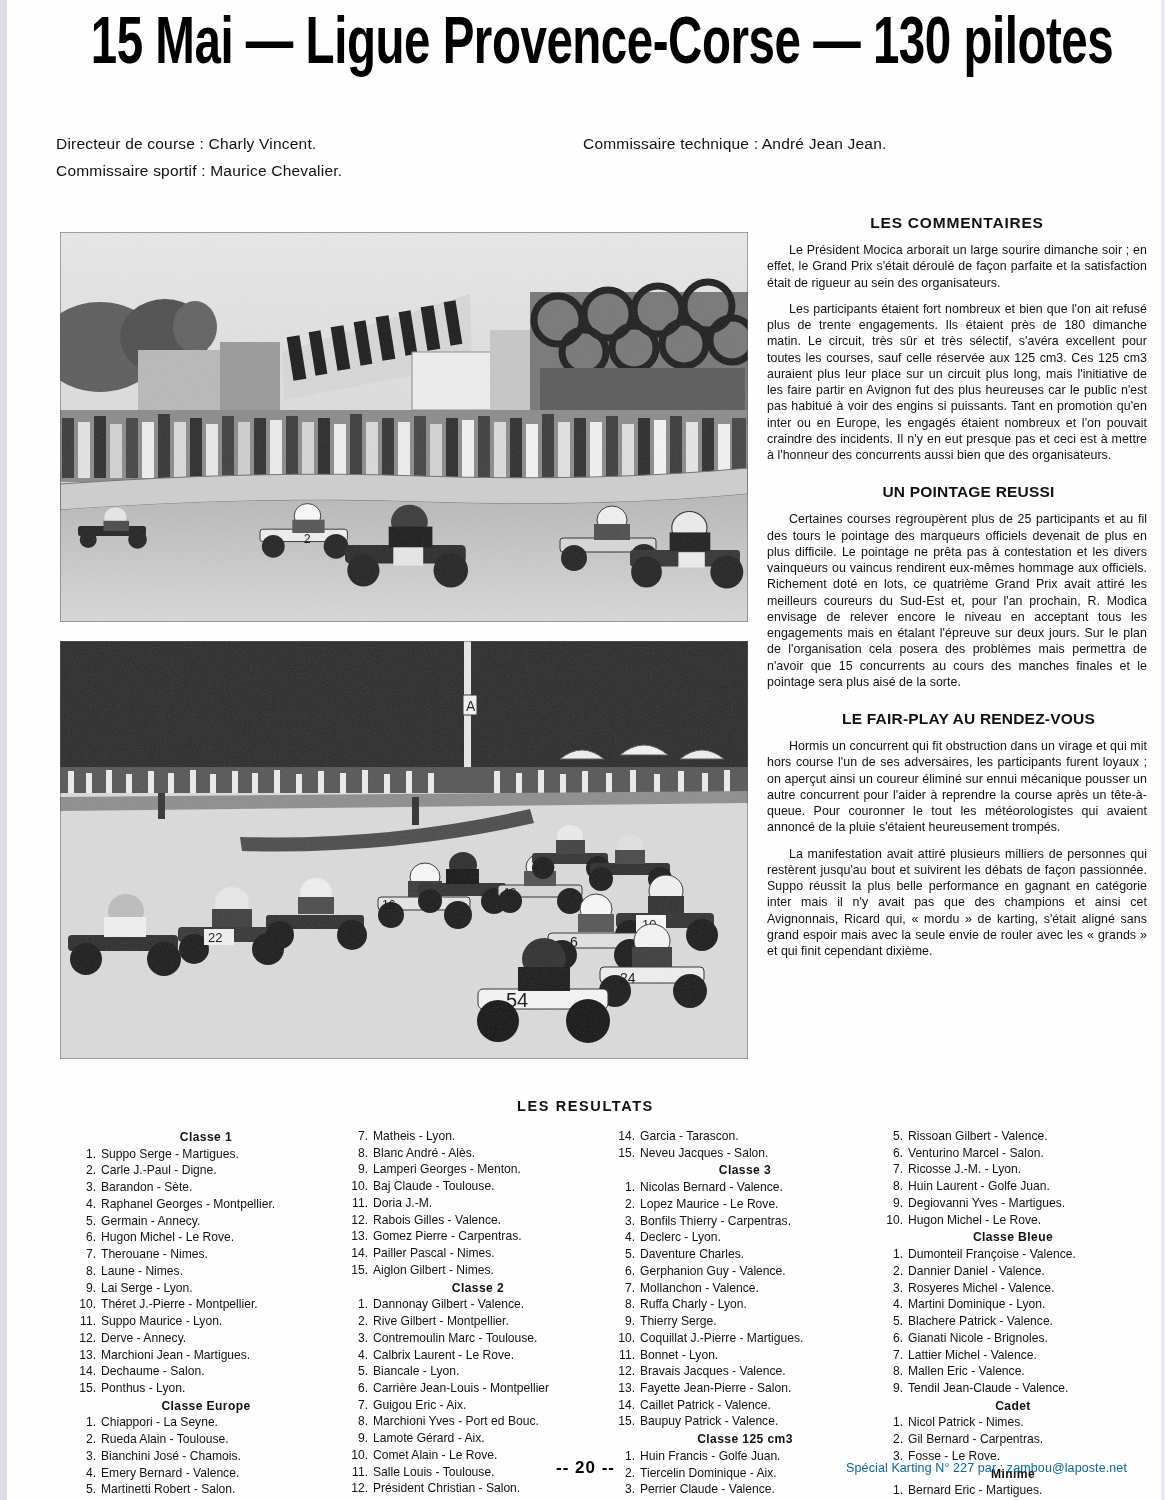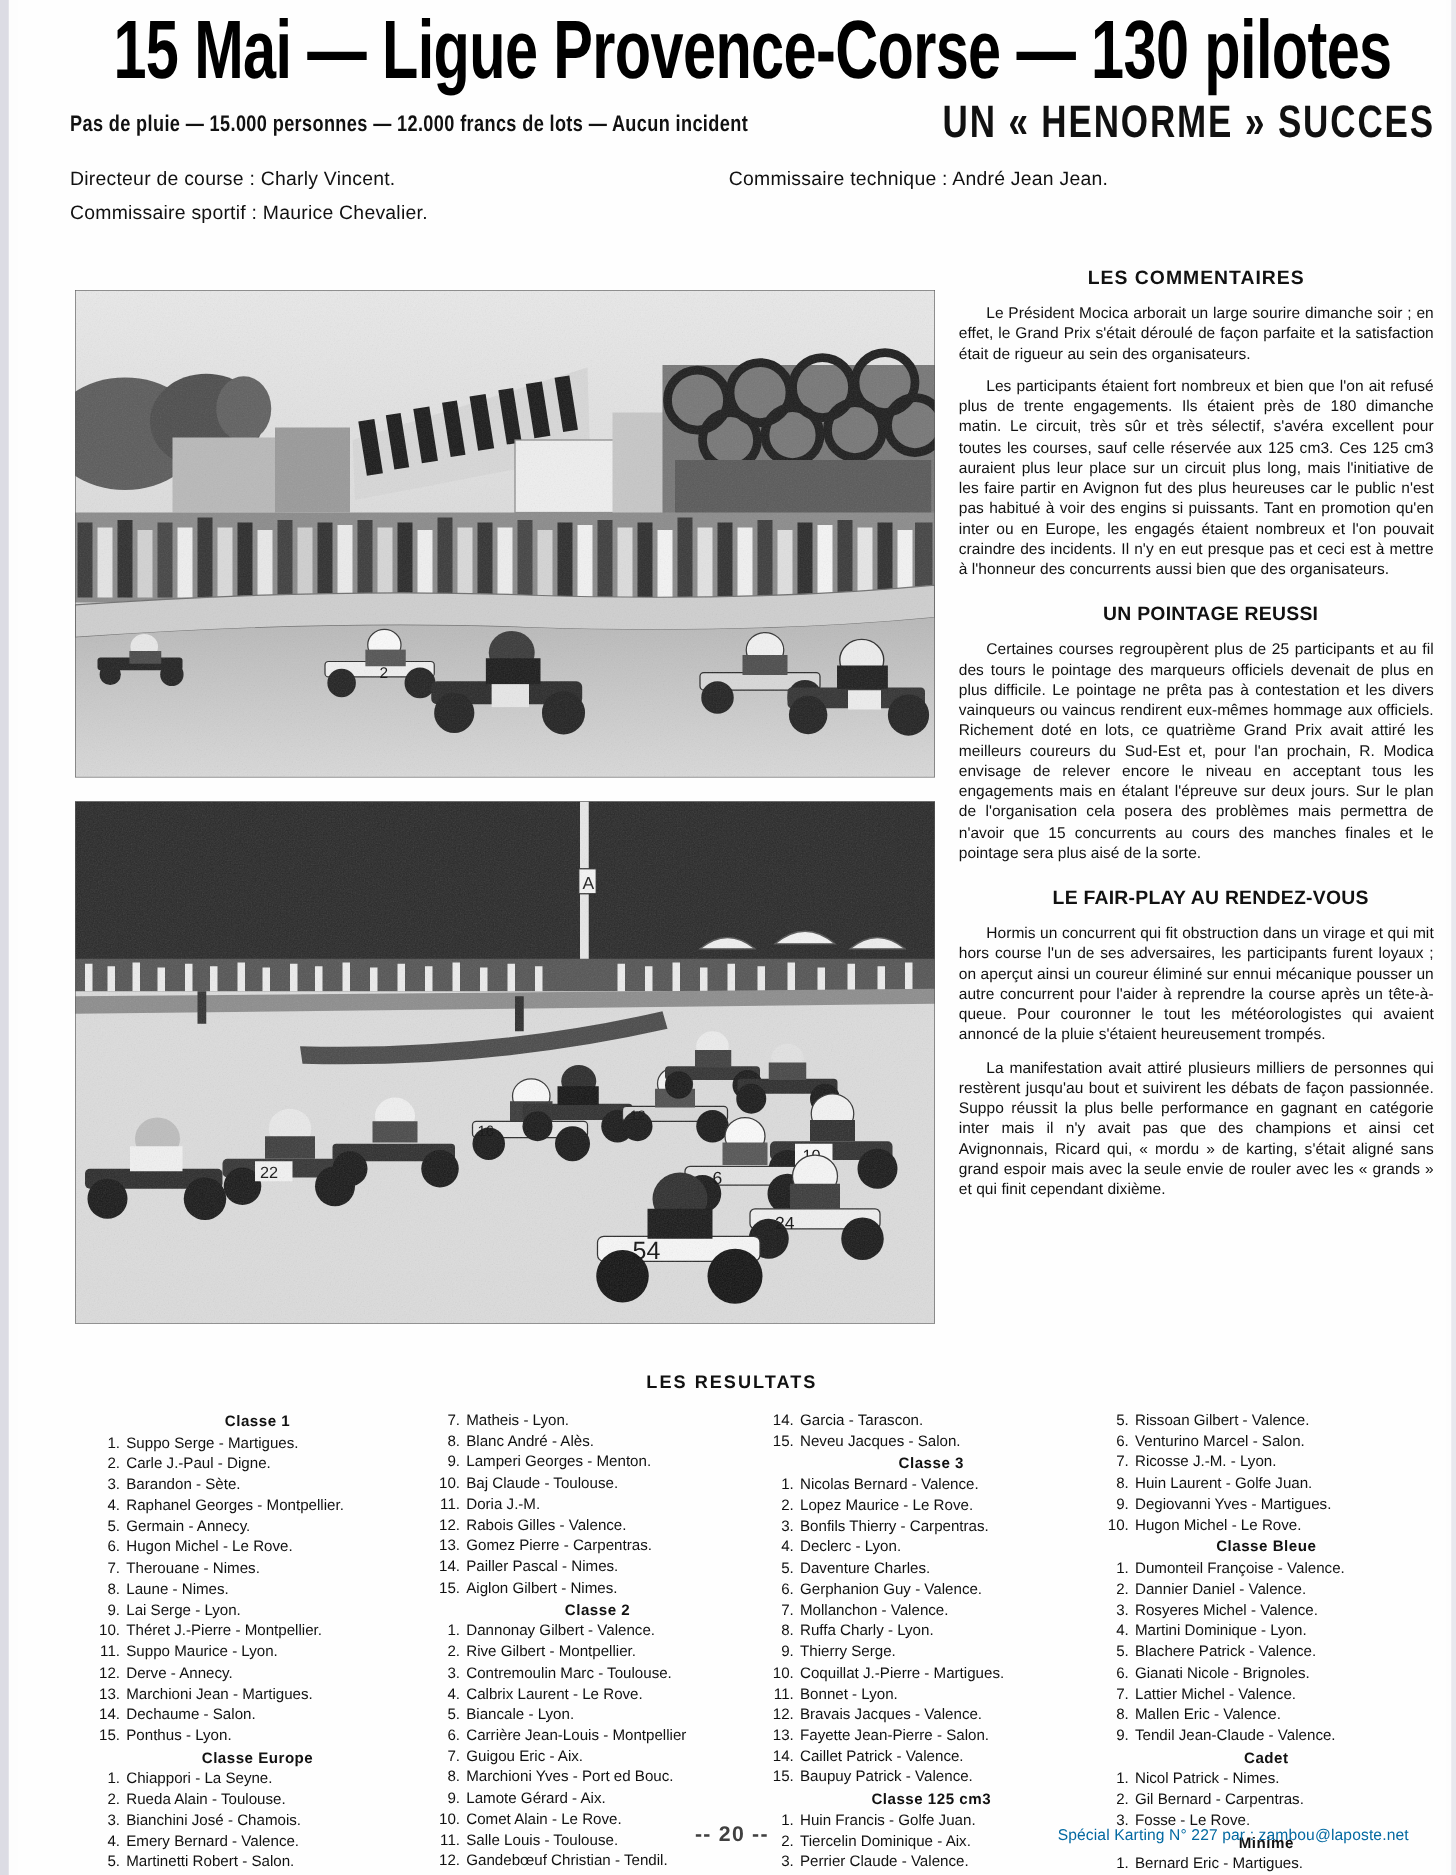--- a/index.html
+++ b/index.html
@@ -124,24 +124,20 @@
   }
 </style>
 </head>
 <body>
 
 <div class="page">
 <div class="sheet">
 
   <div class="masthead">
     <div class="headline">15 Mai — Ligue Provence-Corse — 130 pilotes</div>
-    <div class="subline-row">
-      <div class="subline">Pas de pluie — 15.000 personnes — 12.000 francs de lots — Aucun incident</div>
-      <div class="henorme">UN « HENORME » SUCCES</div>
-    </div>
   </div>
 
   <div class="officials">
     <div class="off-col left">
       <div class="off-line">Directeur de course : Charly Vincent.</div>
       <div class="off-line">Commissaire sportif : Maurice Chevalier.</div>
     </div>
     <div class="off-col right">
       <div class="off-line">Commissaire technique : André Jean Jean.</div>
     </div>
@@ -654,21 +650,21 @@
           <div class="res-row">
             <span class="res-num">10.</span>
             <span class="res-name">Comet Alain  -  Le Rove.</span>
           </div>
           <div class="res-row">
             <span class="res-num">11.</span>
             <span class="res-name">Salle Louis  -  Toulouse.</span>
           </div>
           <div class="res-row">
             <span class="res-num">12.</span>
-            <span class="res-name">Gandebœuf Christian  -  Tendil.</span>
+            <span class="res-name">Président Christian  -  Salon.</span>
           </div>
           <div class="res-row">
             <span class="res-num">13.</span>
             <span class="res-name">Lattier Christian  -  Valence.</span>
           </div>
         </div>
     <div class="rcol" id="rcol-3">
           <div class="res-row">
             <span class="res-num">14.</span>
             <span class="res-name">Garcia  -  Tarascon.</span>
@@ -837,18 +833,18 @@
             <span class="res-name">Bernard Eric  -  Martigues.</span>
           </div>
           <div class="res-row">
             <span class="res-num">2.</span>
             <span class="res-name">Laune  -  Nimes.</span>
           </div>
         </div>
   </div>
 
   <div class="footer">
-    <div class="pagenum" style="color: #404040;">-- 20 --</div>
+    <div class="pagenum" style="color: #000000;">-- 20 --</div>
     <div class="credit" style="color: #0369a1;">Spécial Karting N° 227 par :  zambou@laposte.net</div>
   </div>
 
 </div>
 </div>
 
 </body></html>

